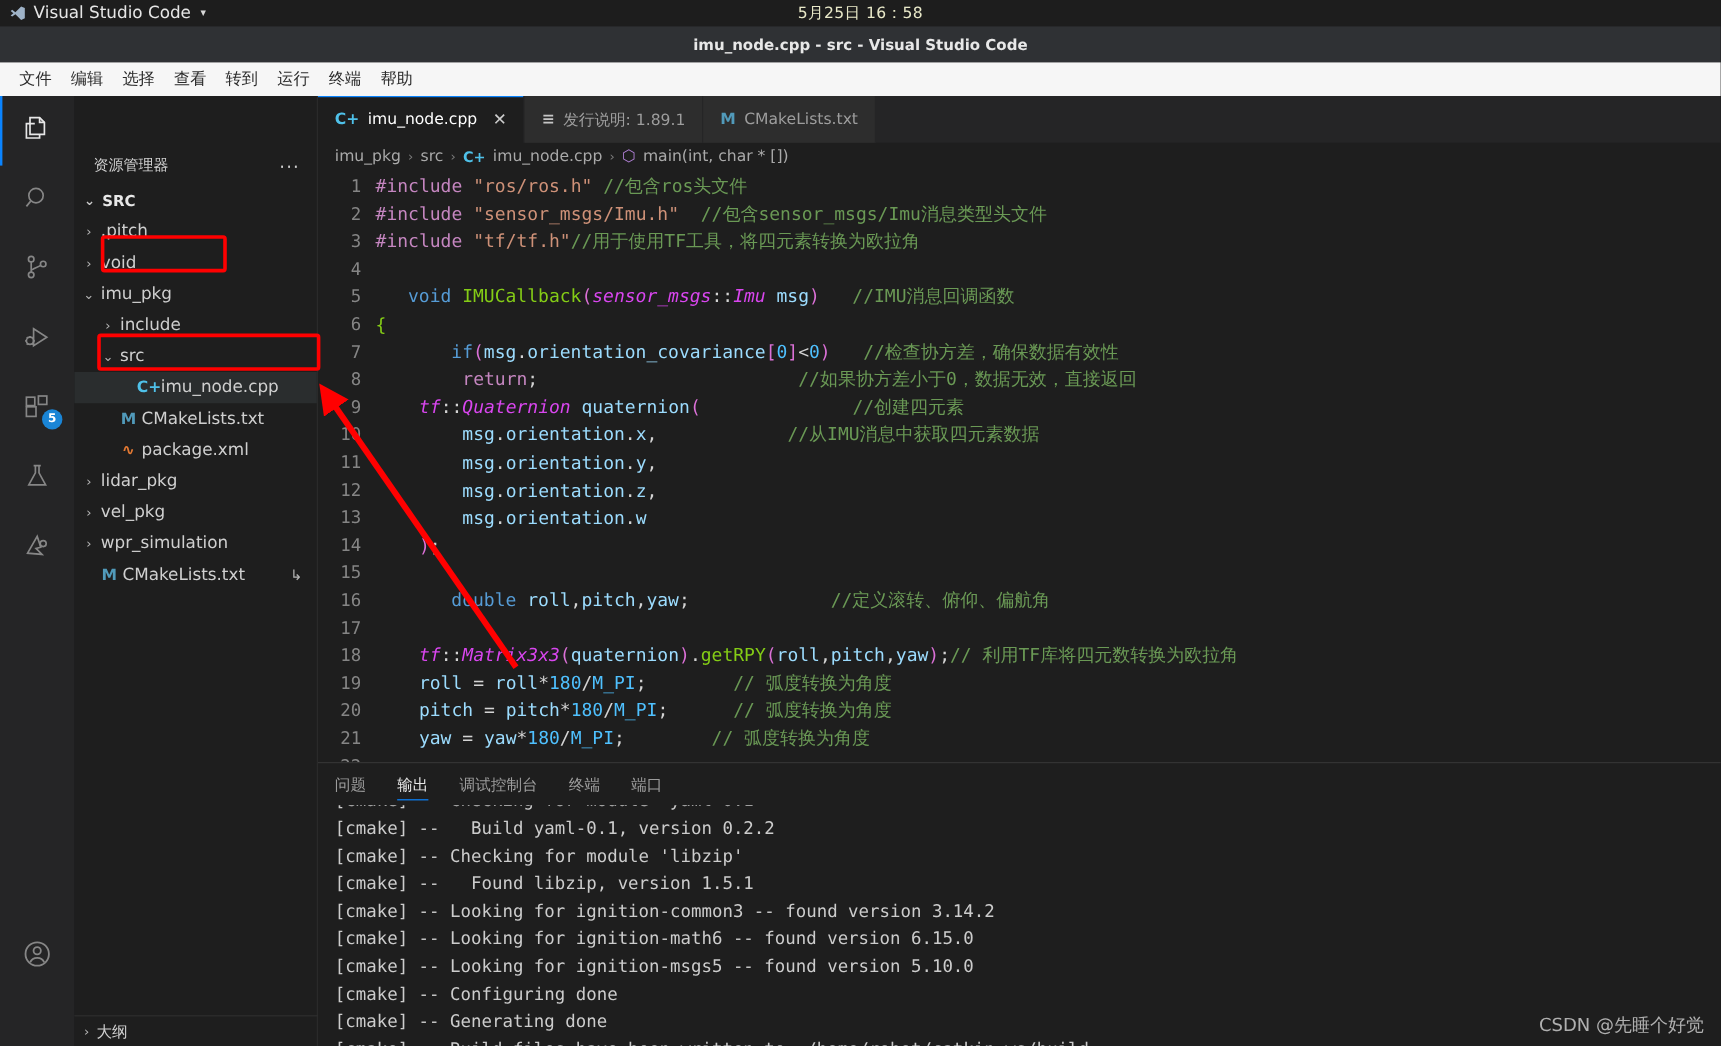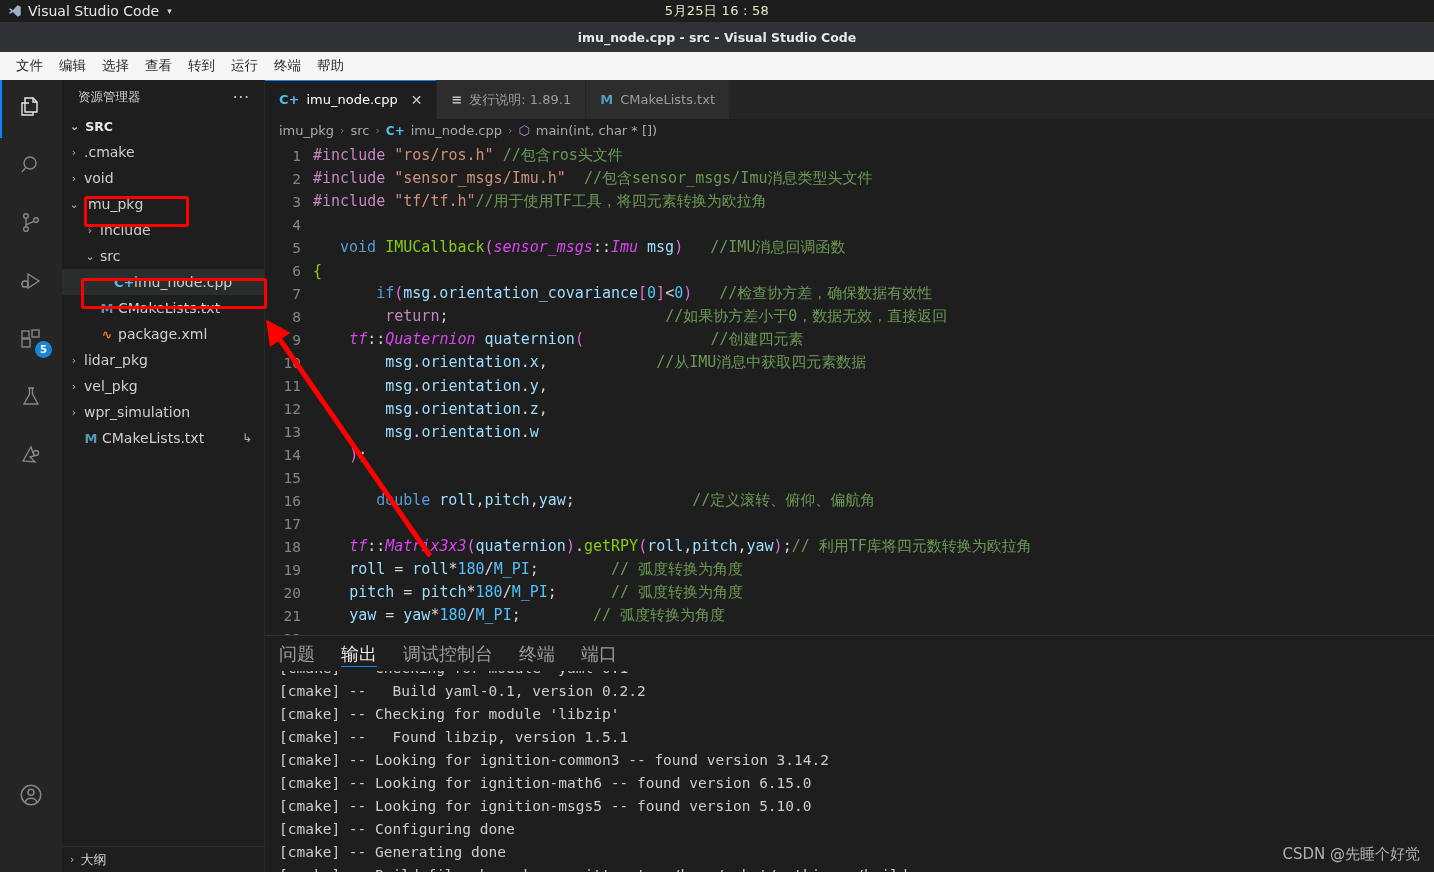--- a/index.html
+++ b/index.html
@@ -65,21 +65,21 @@
   }
   .act-bottom { position: absolute; left:0; bottom: 46px; width:62px; }
 
   
   .sidebar {
     position: absolute; left: 62px; top: 80px; width: 203px; height: 792px;
     background: #1e1e1e; border-right: 1px solid #2a2a2a;
   }
   .sb-header {
     display:flex; align-items:center; justify-content:space-between;
-    height: 35px; padding: 0 14px 0 16px;
+    height: 35px; padding: 0 14px 0 16px; margin-top: 41px;
   }
   .sb-title { color: #cfcfcf; font-size: 12.5px; }
   .sb-dots { color: #cfcfcf; font-size: 15px; letter-spacing: 1px; line-height: 8px;}
   .sb-root {
     display:flex; align-items:center; gap:6px; height: 23px; padding-left: 8px;
     color: #e8e8e8; font-size: 12.5px; font-weight: bold;
   }
   .tree { padding-top: 1px; }
   .row {
     position: relative; display:flex; align-items:center; height: 26px;
@@ -140,21 +140,21 @@
   .t-type  { color:#d946ef;font-style:italic; }
   .t-var   { color:#9cdcfe; }
   .t-punct { color:#d4d4d4; }
   .t-paren { color:#da70d6; }
   .t-op    { color:#d4d4d4; }
   .t-const { color:#4fc1ff; }
 
   
   .panel { position:absolute; left:265px; top:635px; width:1169px; height:237px; background:#1e1e1e; border-top:1px solid #333; }
   .panel-tabs { display:flex; align-items:center; height:35px; padding-left:14px; gap:26px; }
-  .ptab { position:relative; color:#9c9c9c; font-size:18px; height:35px; display:flex; align-items:center; }
+  .ptab { position:relative; color:#9c9c9c; font-size:13px; height:35px; display:flex; align-items:center; }
   .ptab.active { color:#e7e7e7; }
   .ptab.active::after {
     content:""; position:absolute; left:0; right:0; bottom:4px; height:1.5px; background:#0a84ff;
   }
   .panel-out { position:relative; height:202px; overflow:hidden; padding-left:14px; }
   .oline {
     font-family:"DejaVu Sans Mono","Liberation Mono",monospace;
     font-size:14.5px; color:#cccccc; height:23px; line-height:23px; white-space:pre;
   }
   .watermark {
@@ -278,21 +278,21 @@
       <span class="sb-title">资源管理器</span>
       <span class="sb-dots">···</span>
     </div>
     <div class="sb-root">
       <span style="font-size:11px;color:#ccc;">⌄</span>
       <span>SRC</span>
     </div>
     <div class="tree" id="file-tree">
         <div class="row" style="padding-left: 4px;">
           <span class="chev">›</span>
-          <span class="lbl">.cmake</span>
+          <span class="lbl">.pitch</span>
         </div>
         <div class="row" style="padding-left: 4px;">
           <span class="chev">›</span>
           <span class="lbl">void</span>
         </div>
         <div class="row" style="padding-left: 4px;">
           <span class="chev">⌄</span>
           <span class="lbl">imu_pkg</span>
         </div>
         <div class="row" style="padding-left: 20px;">

